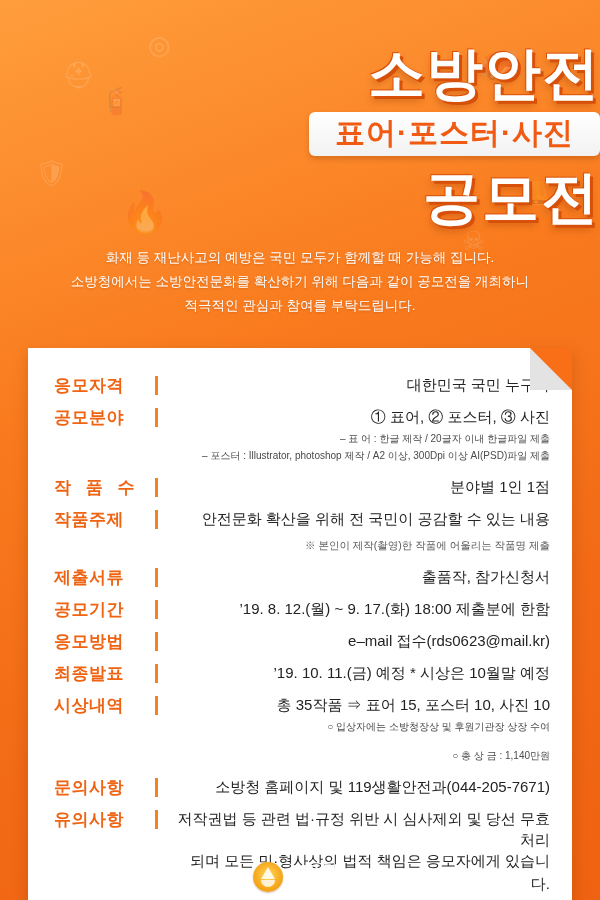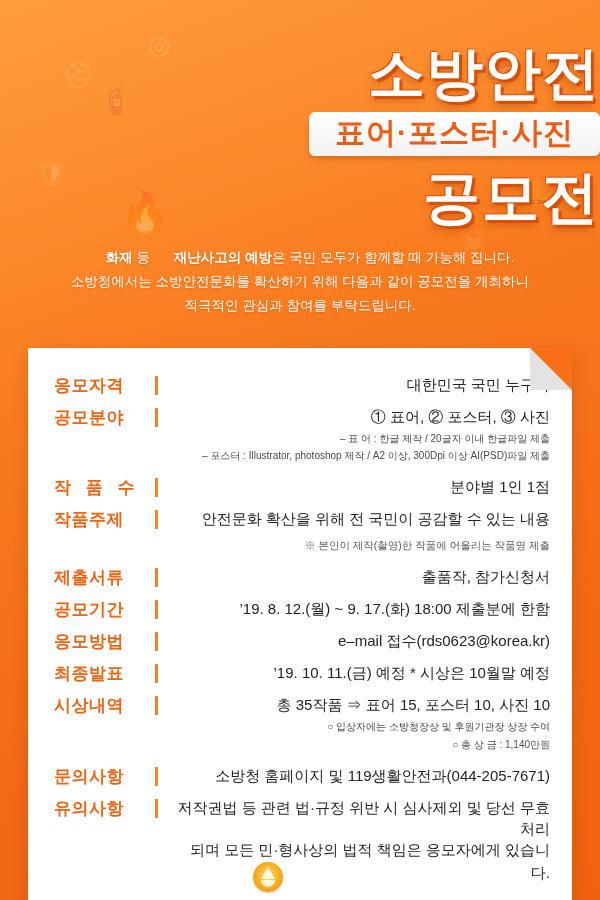--- a/index.html
+++ b/index.html
@@ -81,21 +81,21 @@
     line-height: 1.02;
   }
   .intro {
     margin-top: 20px;
     text-align: center;
     color: #ffffff;
     font-size: 13.5px;
     line-height: 1.78;
     text-shadow: 0 1px 2px rgba(150,60,0,0.35);
   }
-  .intro b { font-weight: bold; margin-left: 20px; }
+  .intro b { font-weight: normal; }
 
   .card {
     position: absolute;
     left: 28px;
     top: 348px;
     width: 544px;
     height: 561px;
     background: #ffffff;
     box-shadow: 0 6px 14px rgba(120,45,0,0.25);
     text-align: right;
@@ -332,21 +332,21 @@
           <div class="value-main">’19. 8. 12.(월) ~ 9. 17.(화) 18:00 제출분에 한함</div>
         </div>
       </div>
 
       <div class="row tight">
         <div class="label-cell">
           <span class="label">응모방법</span>
           <span class="bar"></span>
         </div>
         <div class="value-cell">
-          <div class="value-main">e–mail 접수(rds0623@korea.kr)</div>
+          <div class="value-main">e–mail 접수(rds0623@mail.kr)</div>
         </div>
       </div>
 
       <div class="row tight">
         <div class="label-cell">
           <span class="label">최종발표</span>
           <span class="bar"></span>
         </div>
         <div class="value-cell">
           <div class="value-main">’19. 10. 11.(금) 예정  * 시상은 10월말 예정</div>
@@ -354,21 +354,21 @@
       </div>
 
       <div class="row">
         <div class="label-cell">
           <span class="label">시상내역</span>
           <span class="bar"></span>
         </div>
         <div class="value-cell">
           <div class="value-main">총 35작품 ⇒ 표어 15, 포스터 10, 사진 10</div>
           <div class="value-note2">○ 입상자에는 소방청장상 및 후원기관장 상장 수여</div>
-          <div class="value-note2" style="margin-top:1px">○ 총 상 금 : 1,140만원</div>
+          <div class="value-note2" style="margin-top:12px">○ 총 상 금 : 1,140만원</div>
         </div>
       </div>
 
       <div class="row tight">
         <div class="label-cell">
           <span class="label">문의사항</span>
           <span class="bar"></span>
         </div>
         <div class="value-cell">
           <div class="value-main">소방청 홈페이지 및 119생활안전과(044-205-7671)</div>

